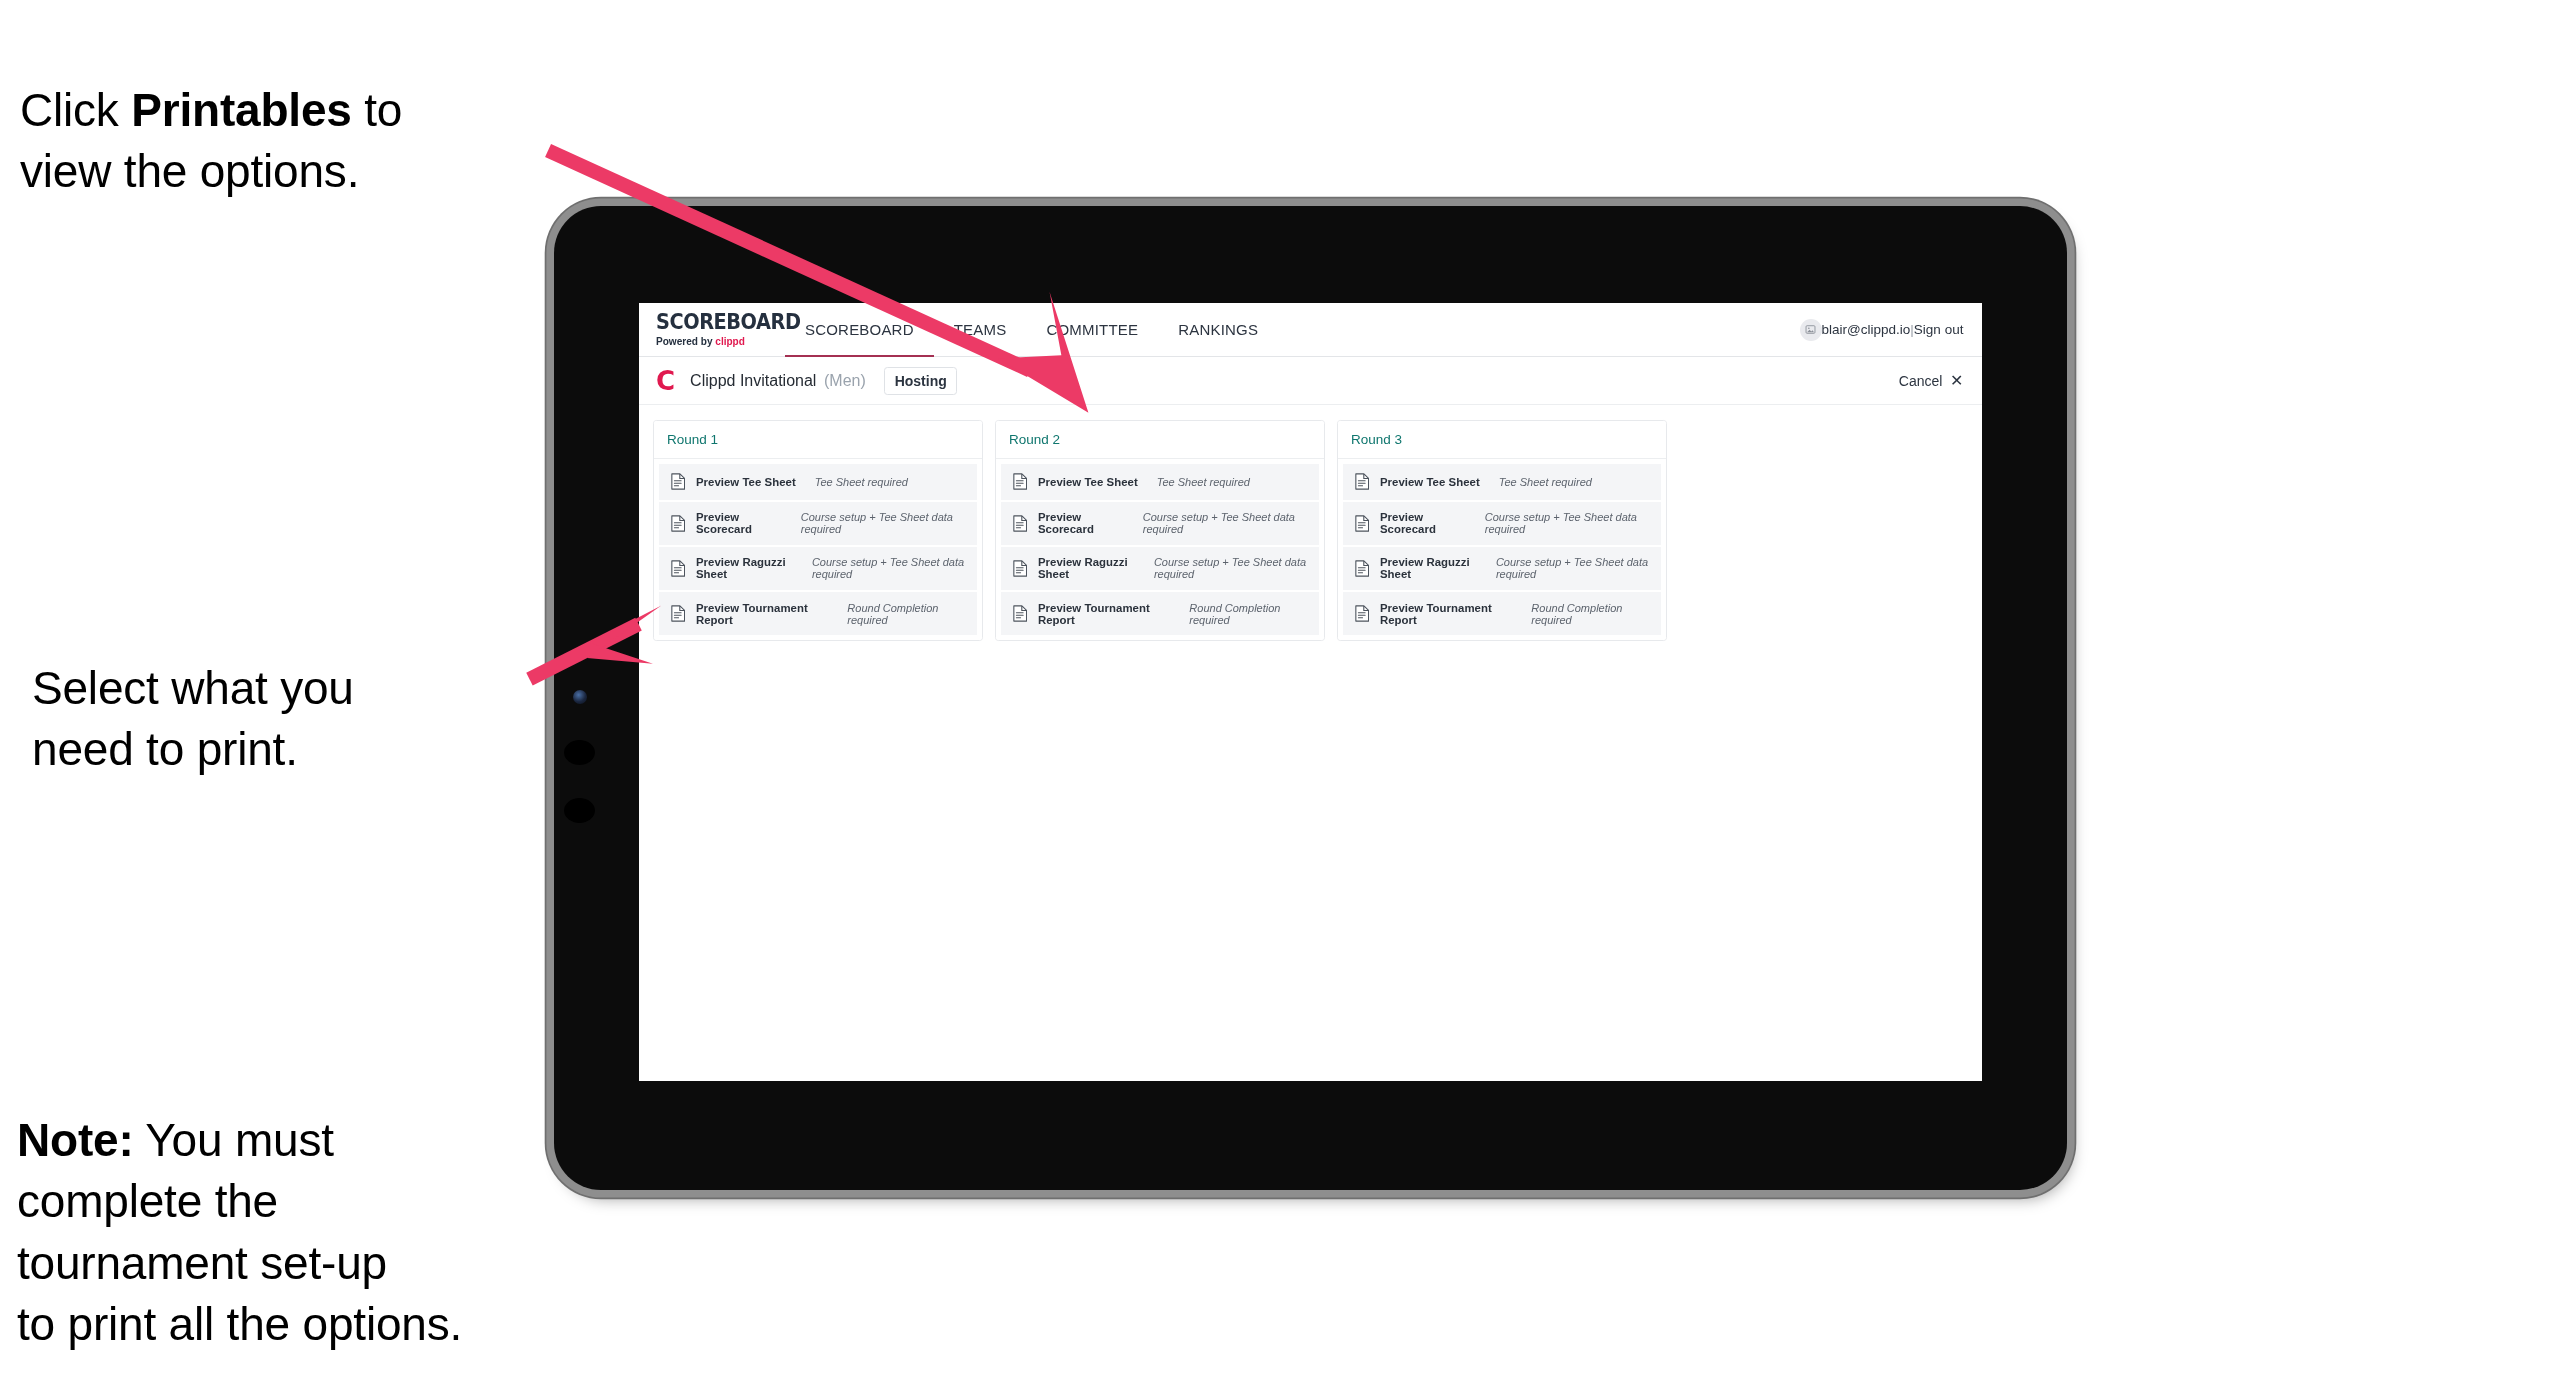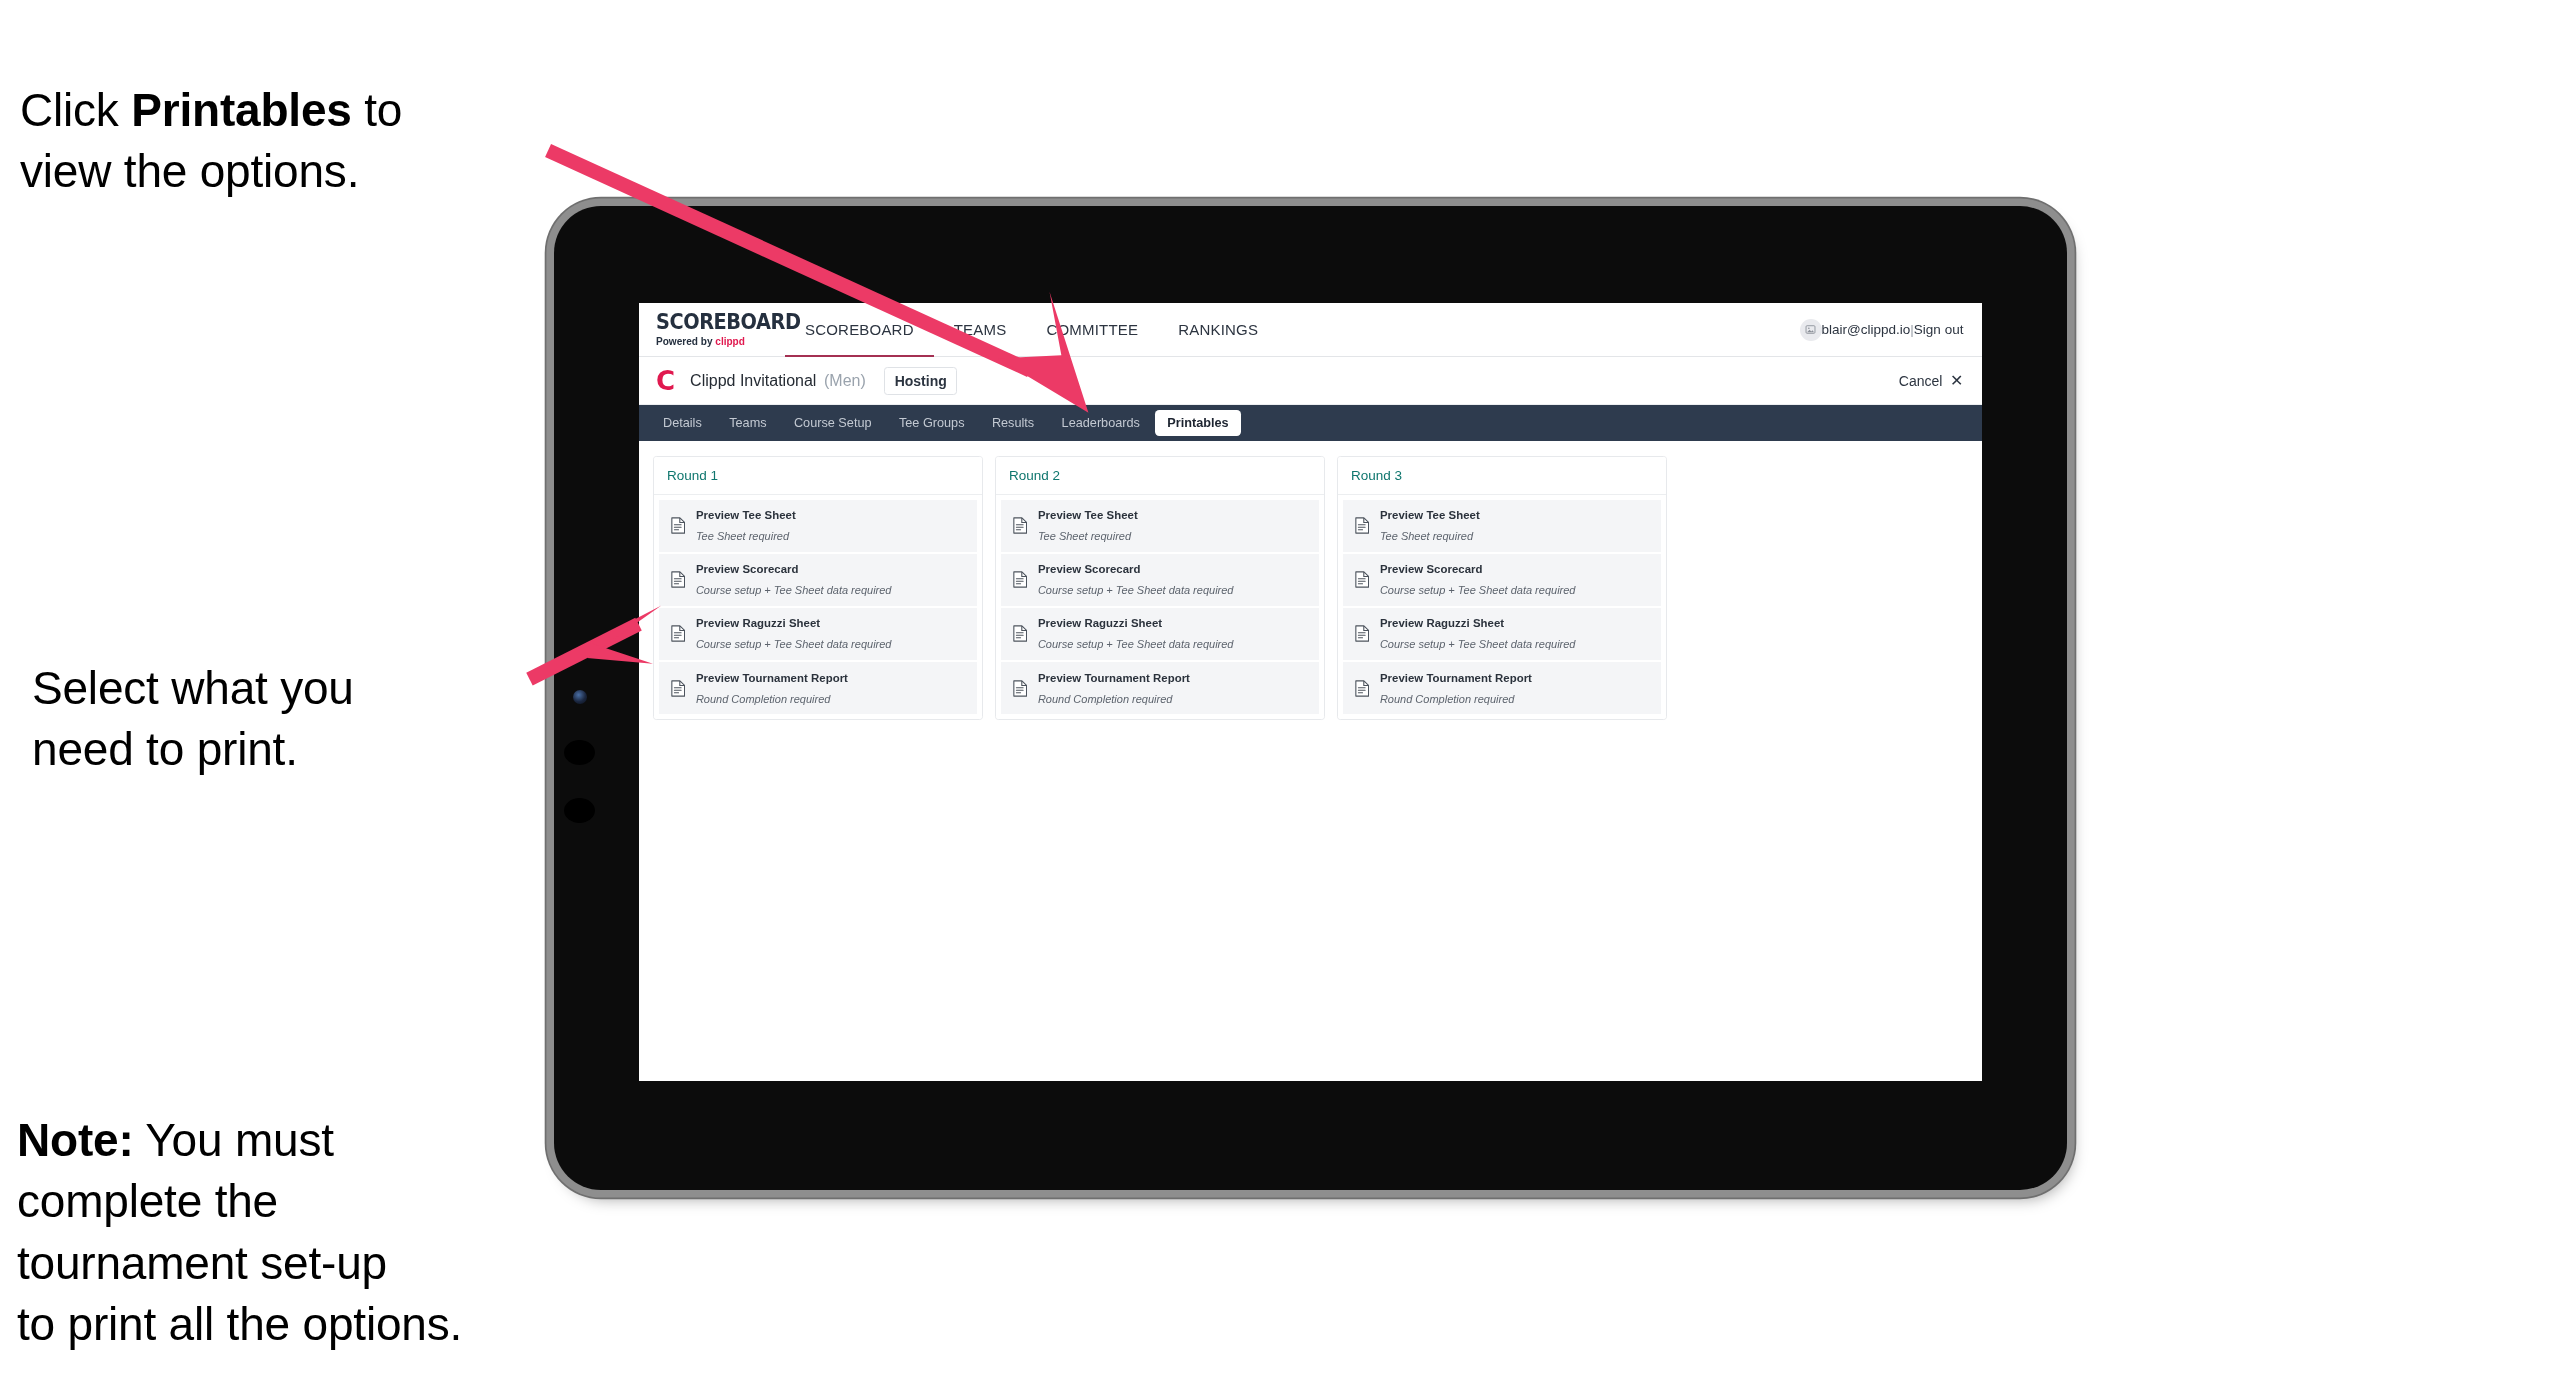--- a/index.html
+++ b/index.html
@@ -249,21 +249,21 @@
     display: flex;
     align-items: center;
     gap: 11px;
     background: #f4f5f7;
     padding: 9.3px 12px;
     margin-bottom: 2.5px;
     cursor: pointer;
   }
   .print-row:last-child { margin-bottom: 0; }
   .doc-icon { flex: 0 0 auto; line-height: 0; }
-  .print-text { display: flex; flex-direction: column; gap: 9px; }
+  .print-text { display: flex; flex-direction: row; gap: 19px; }
   .print-title {
     font-size: 11.4px;
     font-weight: 700;
     color: #2b323c;
     letter-spacing: 0.04px;
   }
   .print-sub {
     font-size: 11px;
     font-style: italic;
     color: #5c636d;
@@ -331,29 +331,20 @@
       <div id="clippd-c">C</div>
       <div id="tourney-name">Clippd Invitational</div>
       <div id="tourney-gender">(Men)</div>
       <div id="hosting-badge">Hosting</div>
       <div id="cancel-group">
         <span>Cancel</span>
         <span id="cancel-x">✕</span>
       </div>
     </div>
 
-    <div id="tabstrip">
-      <div class="tab"><span>Details</span></div>
-      <div class="tab"><span>Teams</span></div>
-      <div class="tab"><span>Course Setup</span></div>
-      <div class="tab"><span>Tee Groups</span></div>
-      <div class="tab"><span>Results</span></div>
-      <div class="tab"><span>Leaderboards</span></div>
-      <div class="tab active"><span>Printables</span></div>
-    </div>
 
     <div id="rounds">
 
       <div class="round-col">
         <div class="round-head">Round 1</div>
         <div class="round-body">
           <div class="print-row">
             <span class="doc-icon"><svg width="14.4" height="17" viewBox="0 0 17 20">
                   <path d="M1 1h9.5L16 6.3V19H1z" fill="#fff" stroke="#4d545e" stroke-width="1.3" stroke-linejoin="round"></path>
                   <path d="M10.4 1.2v5.2H15.8" fill="none" stroke="#4d545e" stroke-width="1.3"></path>

